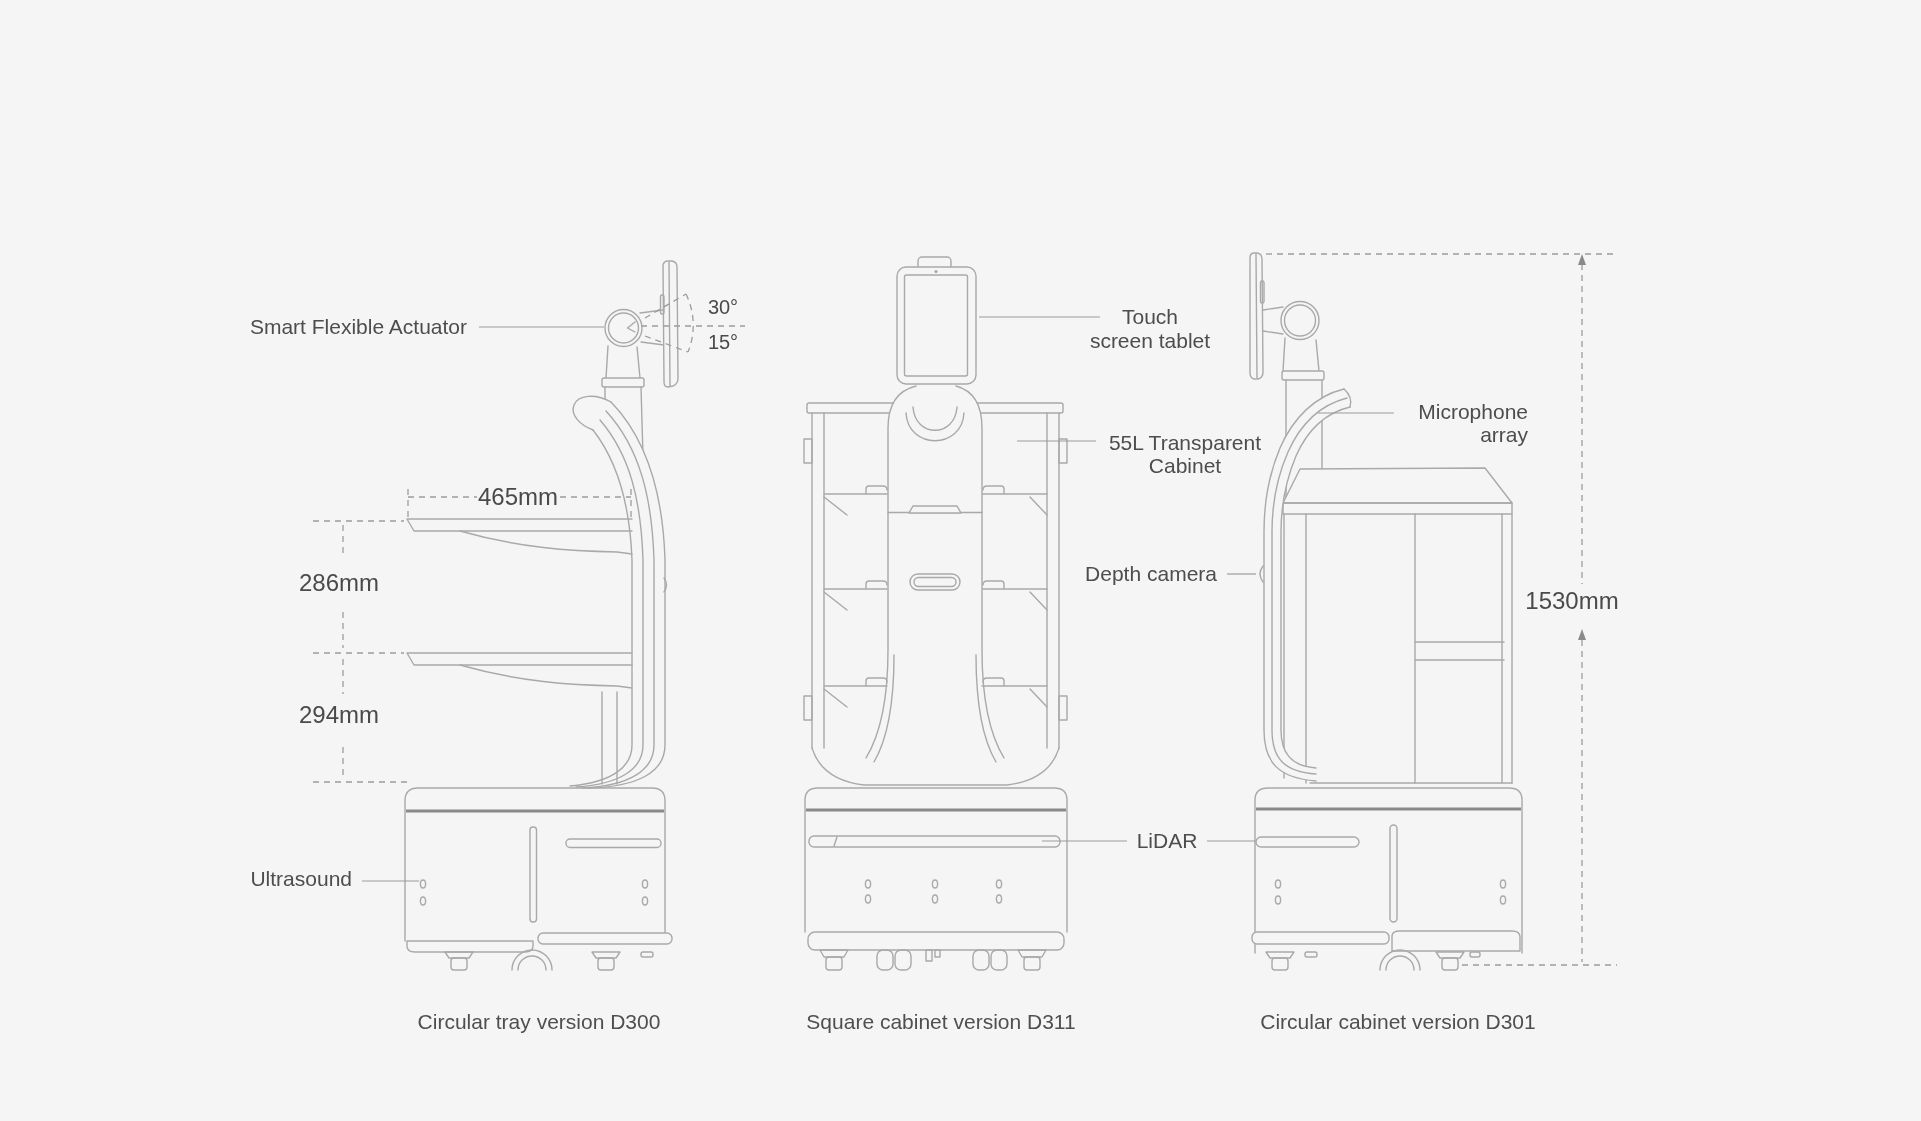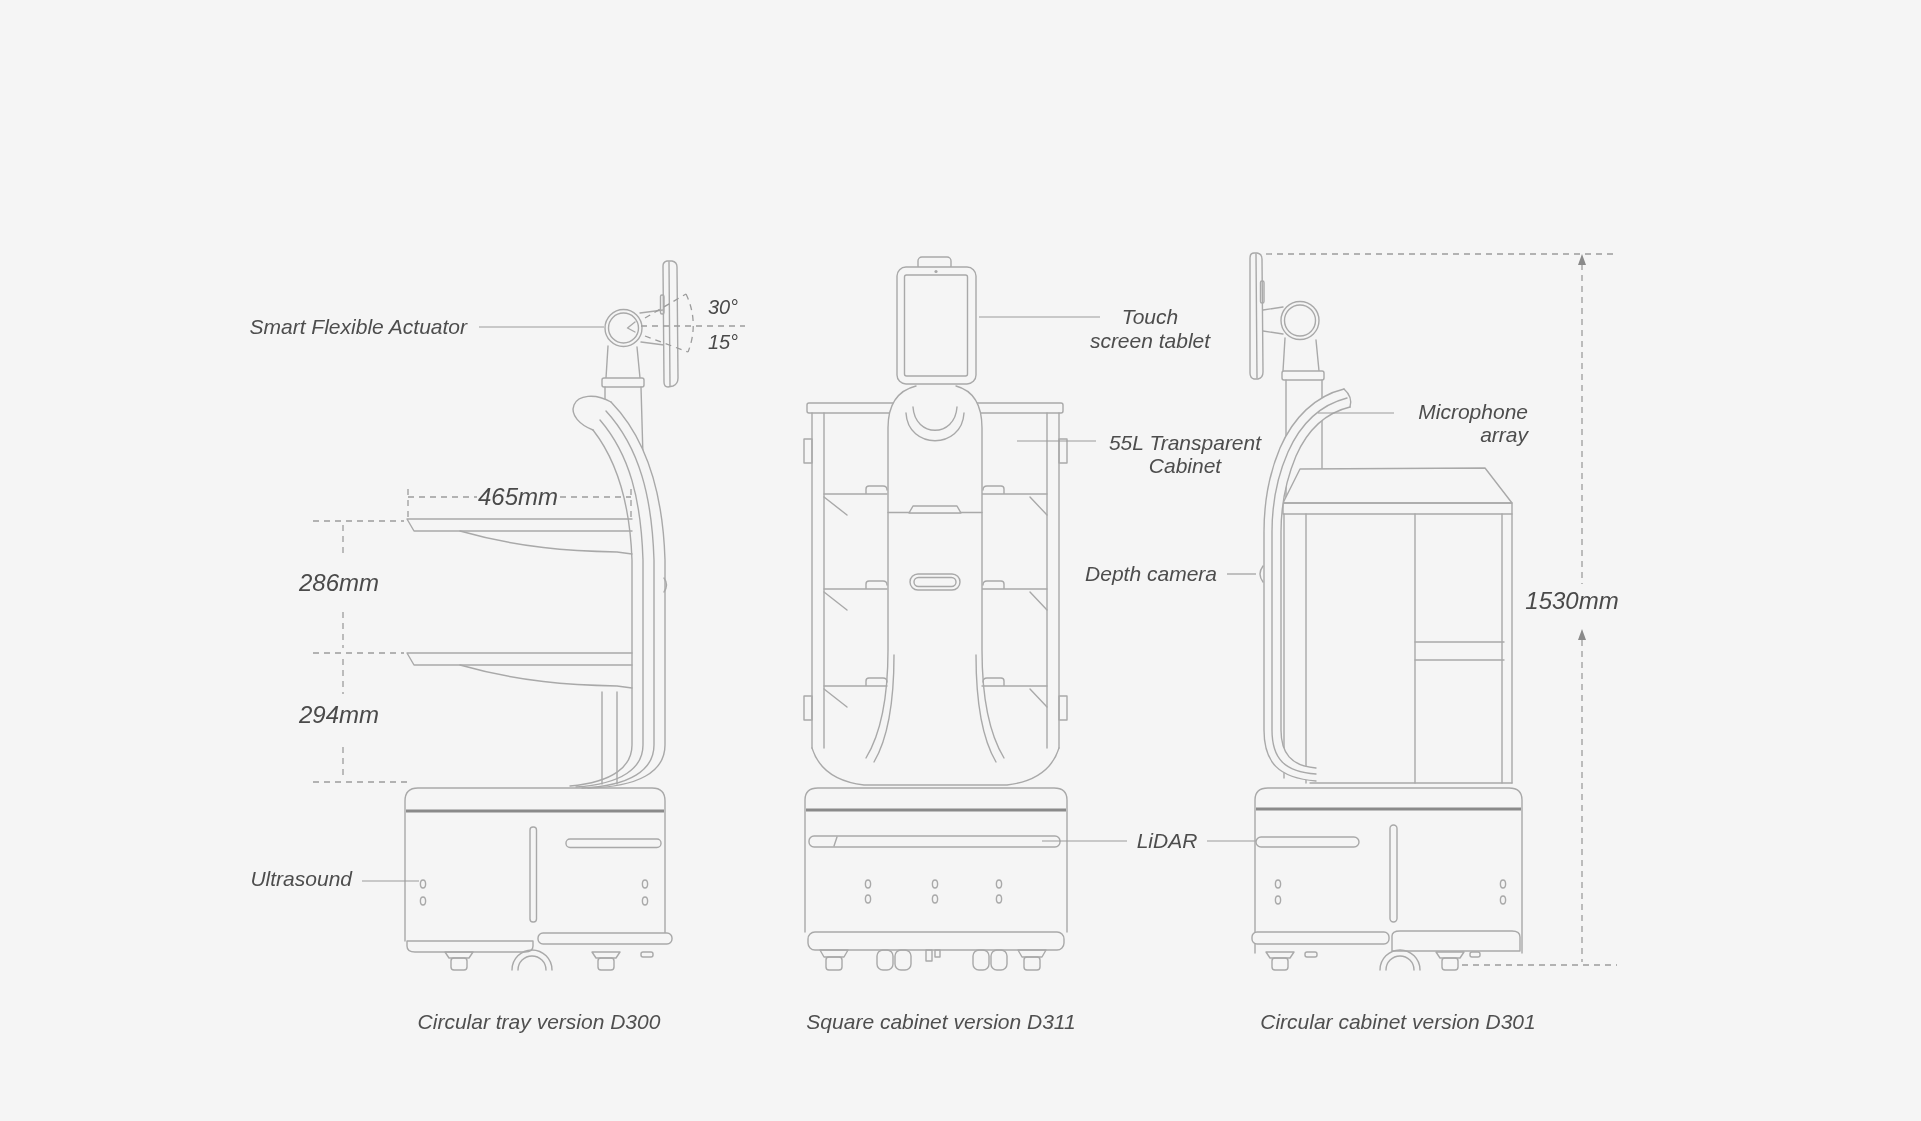--- a/index.html
+++ b/index.html
@@ -1,17 +1,17 @@
 <!DOCTYPE html>
 <html><head>
 <meta charset="utf-8">
 <style>
   html,body{margin:0;padding:0;background:#f5f5f5;}
   .stage{position:relative;width:1692px;height:1121px;background:#f5f5f5;overflow:hidden;
-         font-family:"Liberation Sans", sans-serif;font-style:italic;}
+         font-family:"Liberation Sans", sans-serif;}
   svg{display:block}
   .s    {stroke:#a9a9a9;fill:none;stroke-width:1.4;stroke-linecap:round;stroke-linejoin:round;}
   .sf   {stroke:#a9a9a9;fill:#f5f5f5;stroke-width:1.4;stroke-linejoin:round;}
   .fillbg{fill:#f5f5f5;stroke:none;}
   .dark {stroke:#8a8a8a;fill:none;stroke-width:3;}
   .dash {stroke:#9c9c9c;fill:none;stroke-width:1.3;stroke-dasharray:6 5;}
   .lead {stroke:#9c9c9c;fill:none;stroke-width:1.2;}
   .arrow{fill:#8a8a8a;stroke:none;}
   text.lbl{font-size:21px;fill:#4d4d4d;}
   text.dim{font-size:24px;fill:#4a4a4a;}

